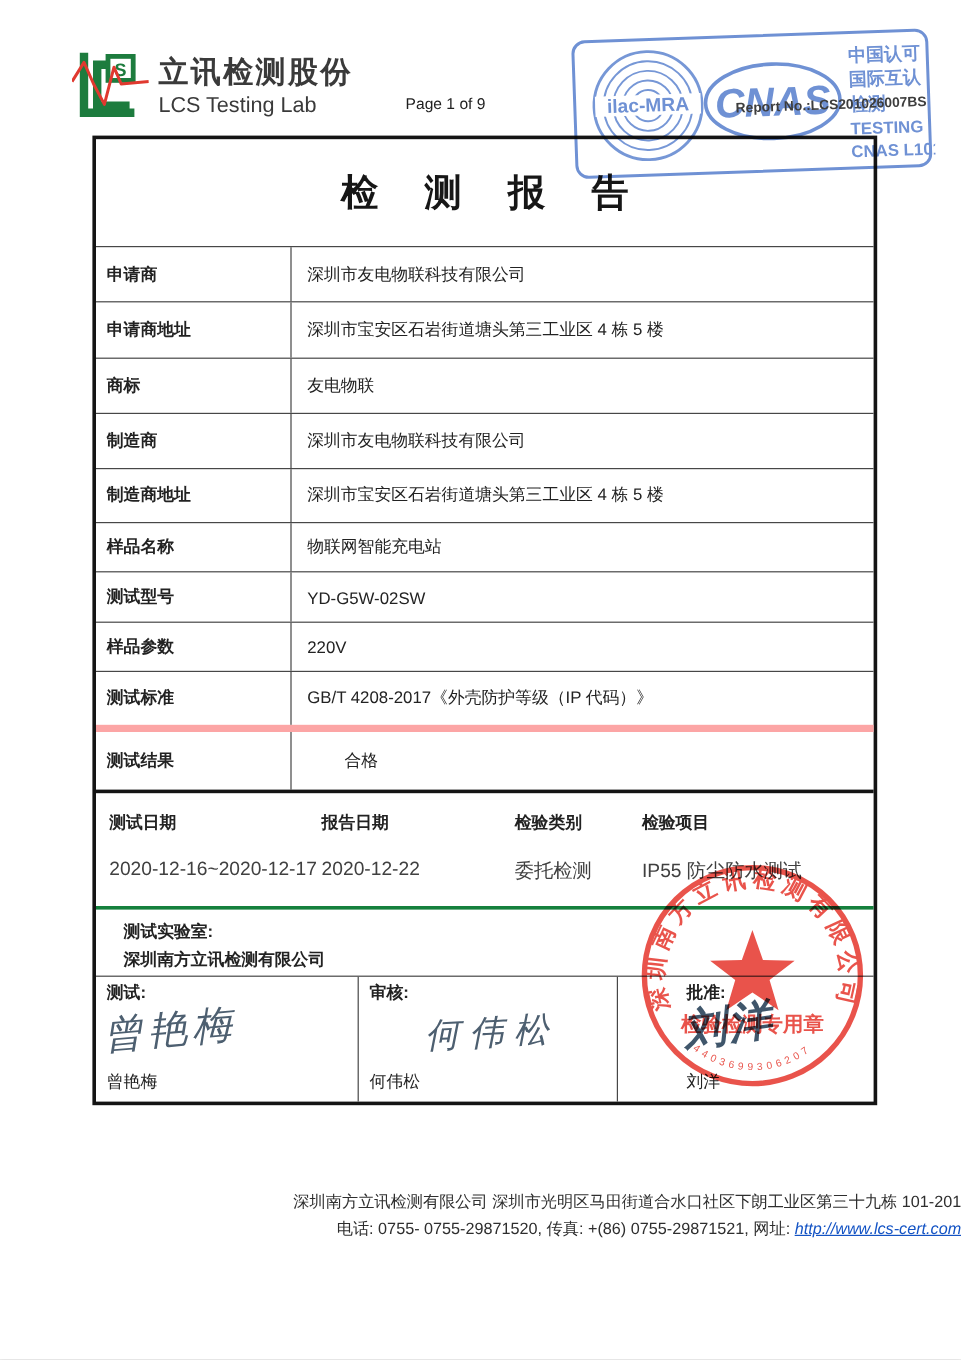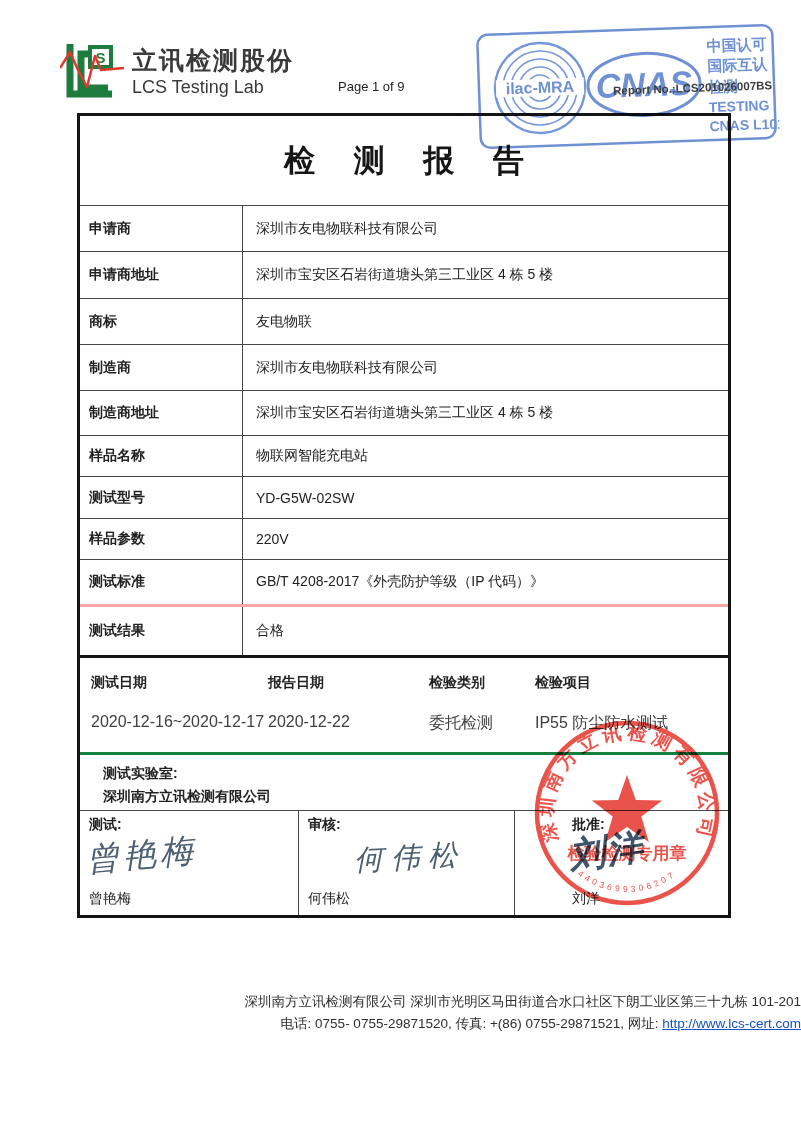--- a/index.html
+++ b/index.html
@@ -22,21 +22,21 @@
 
   
   .doc-table { position:absolute; left:77px; top:113px; width:648px; border:3px solid #141414; background:transparent; }
   .title-row { height:89px; display:flex; align-items:center; justify-content:center;
                font-size:31px; font-weight:bold; letter-spacing:15px; text-indent:15px; color:#161616; }
   .row { display:flex; align-items:stretch; border-top:1px solid #474747; }
   .row .cell-label { width:163px; box-sizing:border-box; border-right:1px solid #474747;
                      display:flex; align-items:center; padding-left:9px;
                      font-weight:bold; font-size:14px; color:#222;text-align:right; }
   .row .cell-value { flex:1; display:flex; align-items:center; padding-left:13px; font-size:14px; color:#222; }
-  .result-row { border-top:3px solid #fca5a5; }
+  .result-row { border-top:6px solid #fca5a5;gap:31px; }
   .dates-section { position:relative; border-top:3px solid #141414; height:94px; }
   .date-col { position:absolute; top:0; }
   .date-col .dlabel { margin-top:16px; font-weight:bold; font-size:14px; color:#222; }
   .date-col .dvalue { margin-top:21px; font-size:16px; color:#404040; }
   .lab-section { border-top:3px solid #15803d; height:58px; box-sizing:border-box; padding:7px 0 0 23px; }
   .lab-section div { font-weight:bold; font-size:14px; line-height:23px; color:#222; }
   .sig-row { display:flex; border-top:1px solid #474747; height:104px;text-align:center; }
   .sig-cell { position:relative; box-sizing:border-box; }
   .sig-cell.c1 { width:219px; border-right:1px solid #474747; }
   .sig-cell.c2 { width:216px; border-right:1px solid #474747; }
@@ -47,21 +47,21 @@
   .hand1 { left:6px;  top:22px; font-size:33px; letter-spacing:4px; transform:rotate(-5deg); }
   .hand2 { left:55px; top:27px; font-size:29px; letter-spacing:8px; transform:rotate(-3deg); }
   .hand3 { left:6px;  top:16px; font-size:36px; font-weight:bold; letter-spacing:2px; transform:rotate(-8deg); color:#3f566b; }
 
   
   .company-seal { position:absolute; left:527px; top:713px; opacity:.85; mix-blend-mode:multiply; }
 
   
   .footer { position:absolute; top:991px; left:0; width:100%; text-align:right;
             font-size:13.5px; color:#2e2e2e; line-height:22px; }
-  .footer a { color:#1353c4; text-decoration:underline; }
+  .footer a { color:#1353c4; text-decoration:underline;font-style:italic; }
 </style>
 </head>
 <body>
 
 <div class="page">
 
   <svg class="logo" width="64" height="62" viewBox="0 0 64 62">
     <path d="M10 4 V54 H52" fill="none" stroke="#1d7c3e" stroke-width="7"></path>
     <path d="M48 14 H21 V48 H48" fill="none" stroke="#1d7c3e" stroke-width="7"></path>
     <rect x="30" y="7" width="21" height="20" fill="#ffffff" stroke="#1d7c3e" stroke-width="4"></rect>

